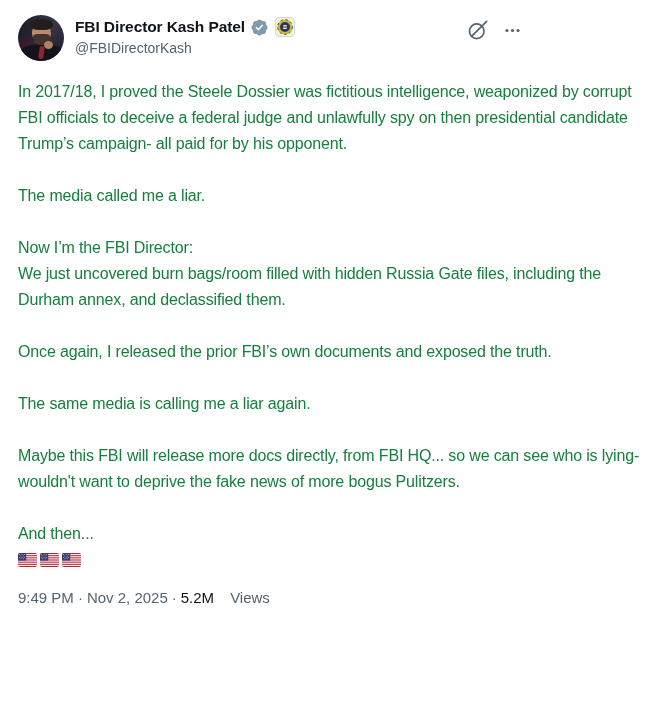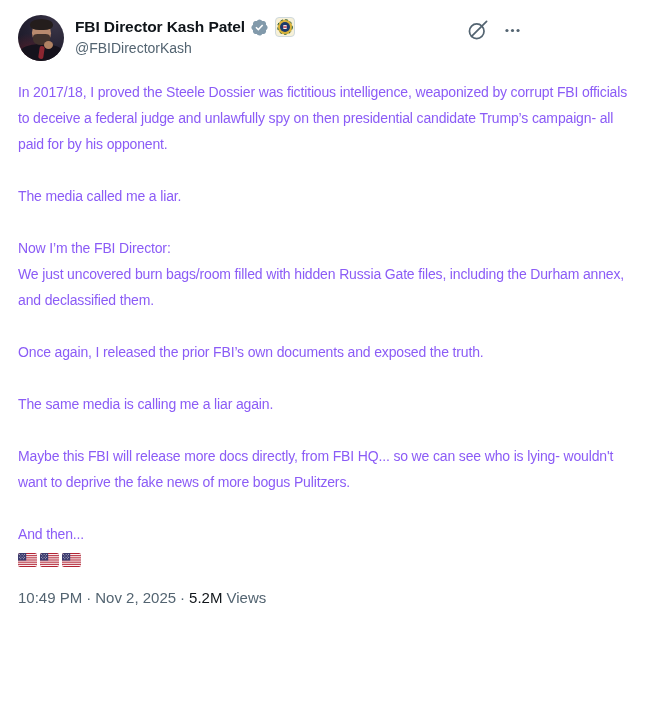--- a/index.html
+++ b/index.html
@@ -116,24 +116,24 @@
     align-items: center;
     gap: 14px;
     padding-top: 4px;
     flex: 0 0 auto;
   }
   .icon-btn { cursor: pointer; display: flex; align-items: center; }
 
   
   .tweet-text {
     margin-top: 18px;
-    font-size: 14px;
+    font-size: 16px;
     line-height: 26px;
     letter-spacing: -0.15px;
-    color: #8b5cf6;
+    color: #15803d;
     white-space: pre-line;
     width: 622px;
   }
 
   
   .flag-row {
     margin-top: 5px;
     display: flex;
     gap: 3px;
     align-items: center;
@@ -143,21 +143,21 @@
 
   
   .timestamp-row {
     margin-top: 20px;
     font-size: 15px;
     line-height: 20px;
     color: #536471;
   }
   .timestamp-row .sep { margin: 0 4px; }
   .views-count { font-weight: 400; color: #0f1419; }
-  .views-label { margin-left: 4px; }
+  .views-label { margin-left: 16px; }
 </style>
 </head>
 <body>
 
 <div class="tweet-card">
 
   <div class="tweet-header">
 
     <div class="avatar">
       <div class="av-suit"></div>
@@ -311,16 +311,16 @@
             <circle cx="4.1" cy="4.3" r="0.45"></circle>
             <circle cx="6.6" cy="4.3" r="0.45"></circle>
       <circle cx="2.85" cy="5.7" r="0.45"></circle>
             <circle cx="5.35" cy="5.7" r="0.45"></circle>
     </g>
   </g>
 </svg>
     </div>
 
   <div class="timestamp-row">
-    <span>10:49 PM</span><span class="sep">·</span><span>Nov 2, 2025</span><span class="sep">·</span><span class="views-count">5.2M</span><span class="views-label">Views</span>
+    <span>9:49 PM</span><span class="sep">·</span><span>Nov 2, 2025</span><span class="sep">·</span><span class="views-count">5.2M</span><span class="views-label">Views</span>
   </div>
 
 </div>
 
 </body></html>

